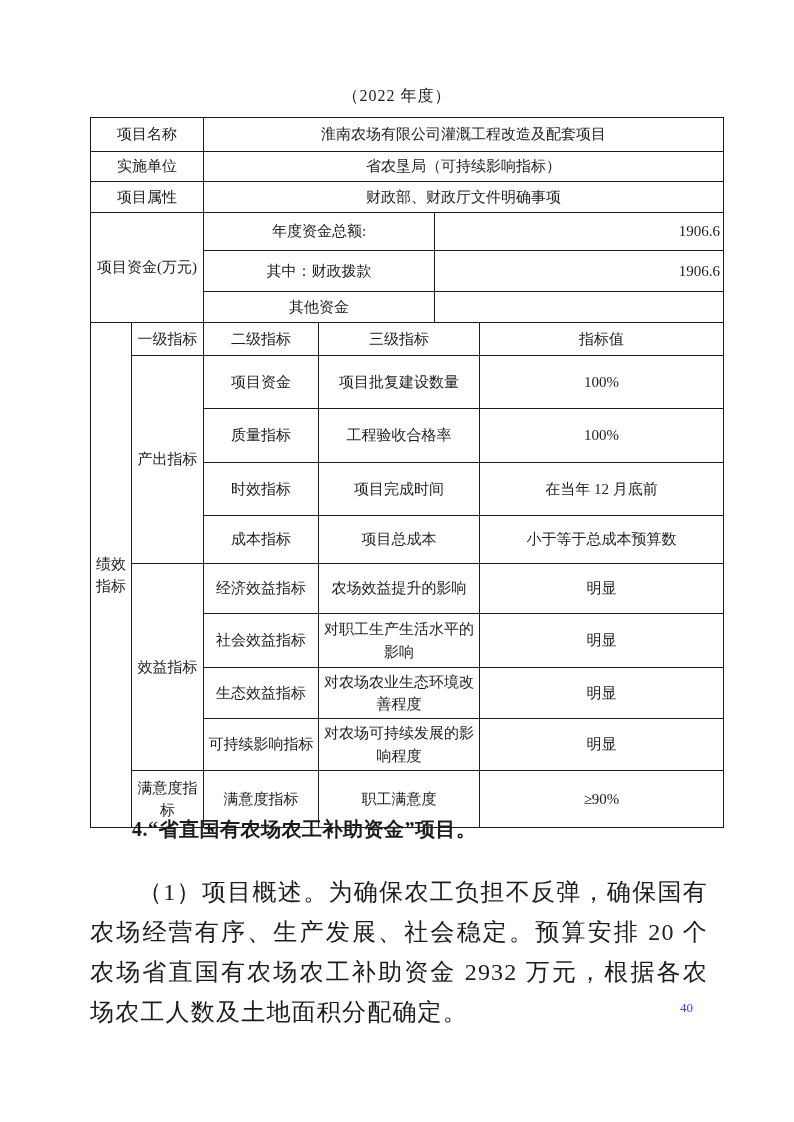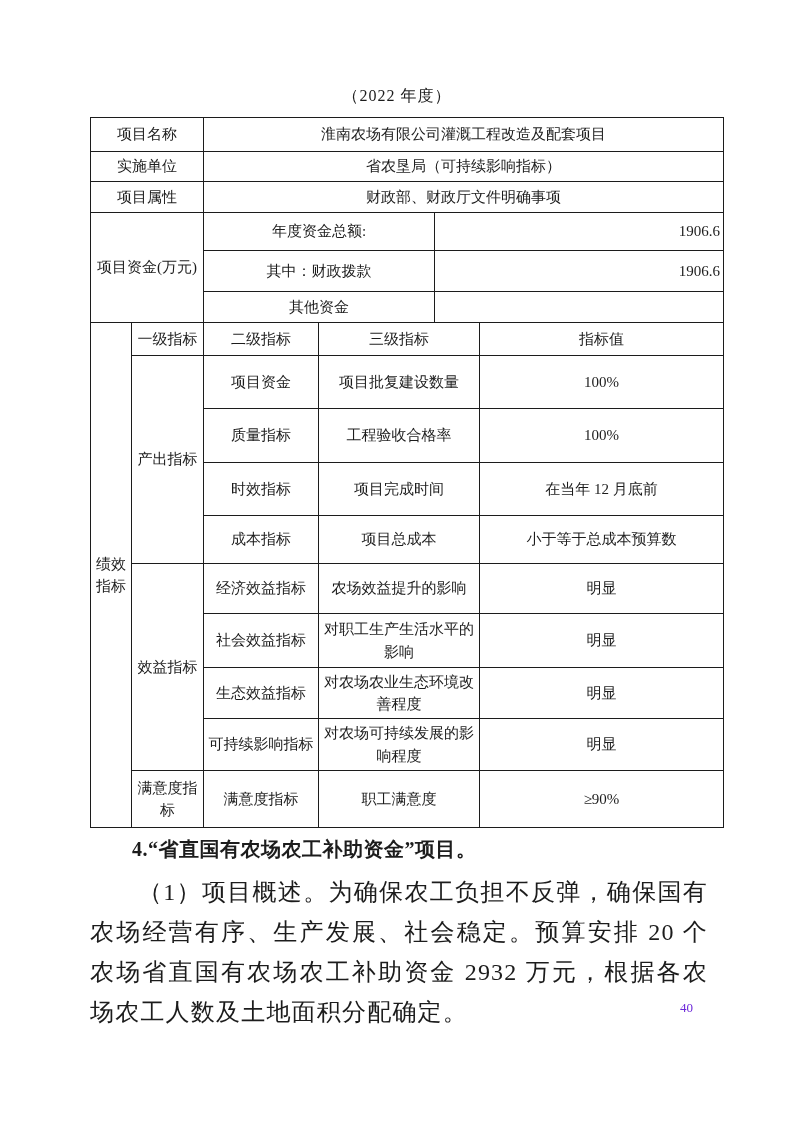--- a/index.html
+++ b/index.html
@@ -30,21 +30,21 @@
   .tblC td{font-size:15px;}
   .cc{text-align:center;}
   .cl{text-align:center;}
   .cr{text-align:right;padding-right:3px;}
   .side{padding:0 2px;text-align:center;}
   .h34{height:34px}.h30{height:30px}.h31{height:31px}
   .h38{height:38px}.h35{height:41px}
   .h33{height:33px}.h53{height:53px}.h54{height:54px}.h48{height:48px}
   .h50{height:50px}.h51{height:51px}.h52{height:52px}.h57{height:57px}
   .sec-heading{
-    position:absolute;left:90px;top:836px;width:630px;
+    position:absolute;left:90px;top:816px;width:630px;
     font-size:20px;font-weight:bold;letter-spacing:0.5px;
     padding-left:42px;box-sizing:border-box;
   }
   .body-para{
     position:absolute;left:90px;top:872px;width:618px;
     font-size:24px;line-height:40px;letter-spacing:1.2px;
     text-align:justify;text-indent:2em;
   }
   .page-num{
     position:absolute;left:680px;top:1000px;

